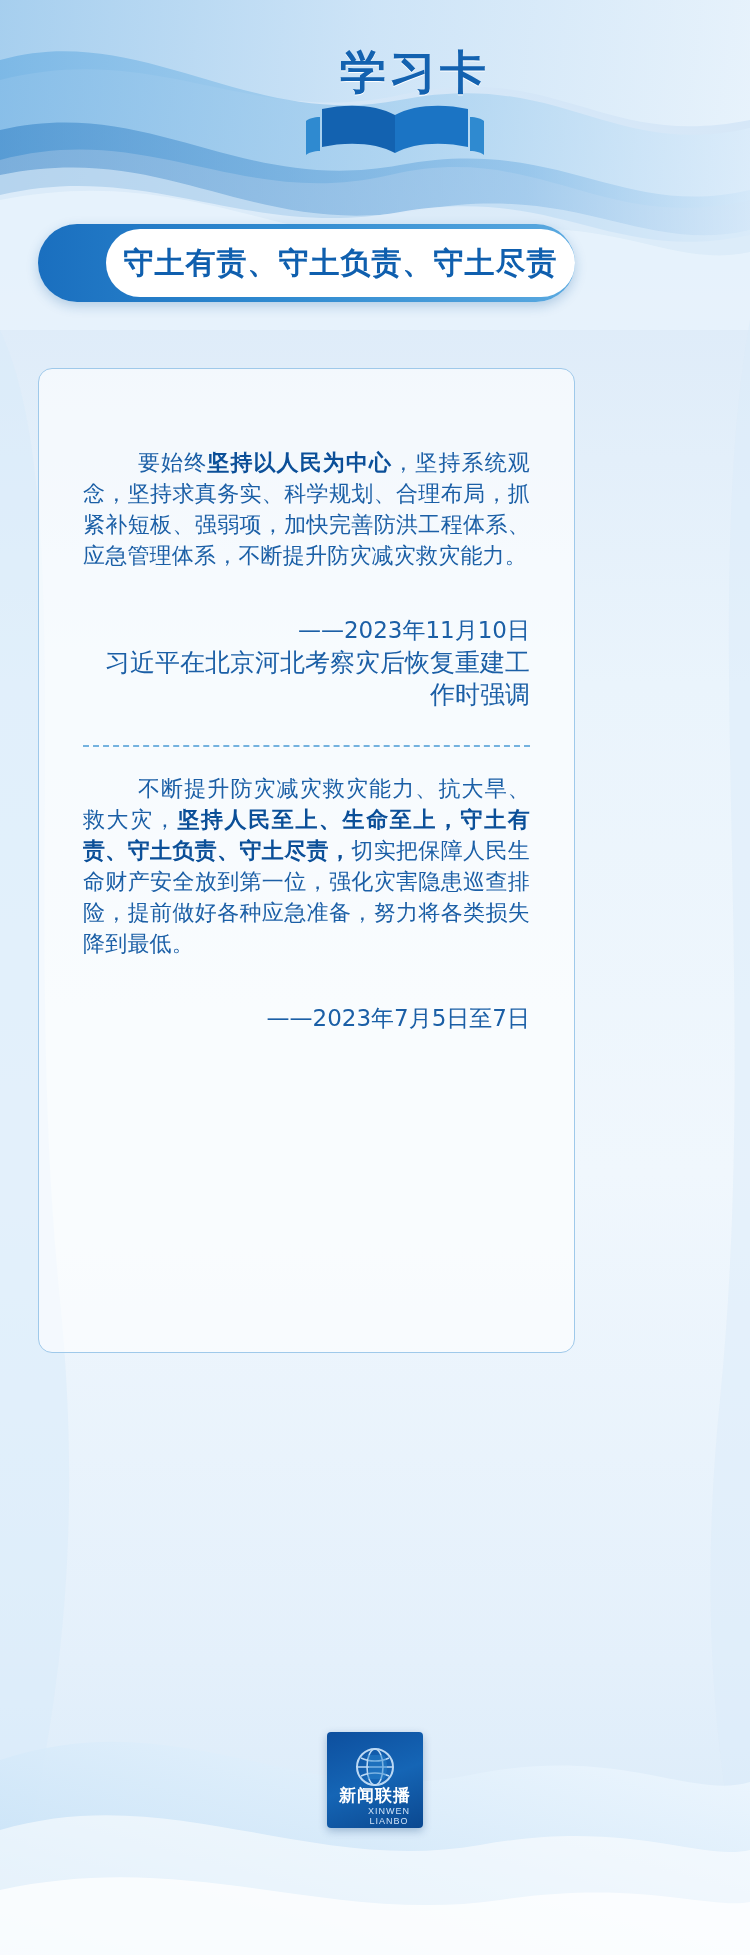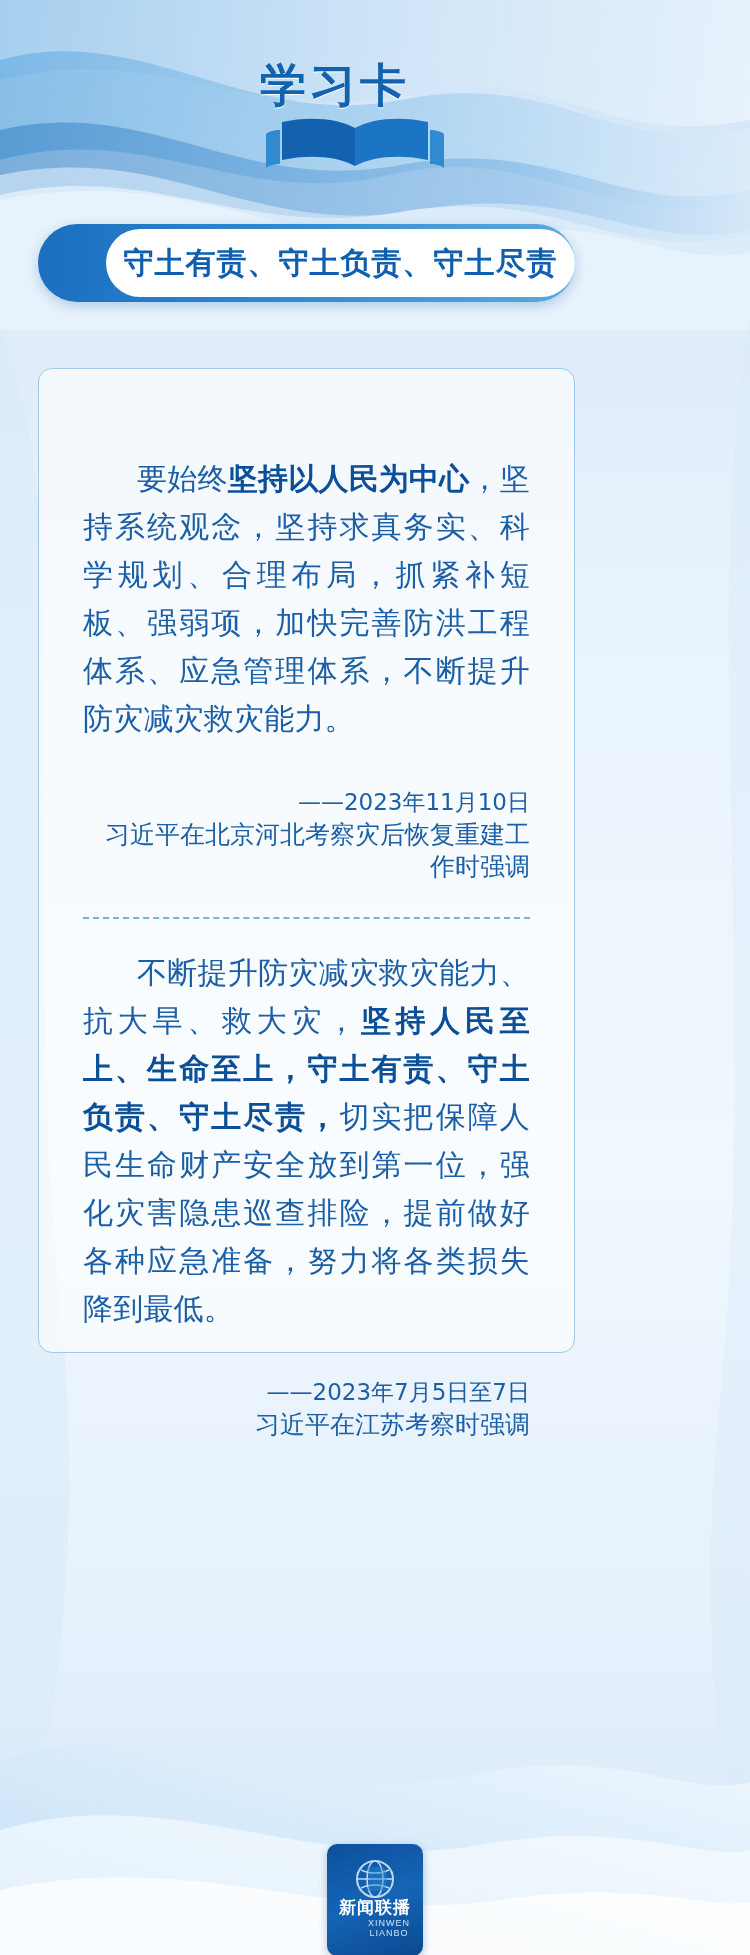--- a/index.html
+++ b/index.html
@@ -32,24 +32,24 @@
   }
 
   
   .header {
     position: relative;
     height: 230px;
   }
   .logo {
     position: absolute;
     left: 50%;
-    top: 62px;
+    top: 49px;
     transform: translateX(-50%);
     width: 230px;
-    text-align: left;
+    text-align: right;
   }
   .logo-text {
     font-family: "DejaVu Serif", "Liberation Serif", serif;
     font-weight: bold;
     font-size: 46px;
     letter-spacing: 4px;
     color: #1362b0;
     line-height: 1;
     text-shadow: 0 1px 0 #ffffff;
   }
@@ -105,22 +105,22 @@
     height: 985px;
     background: rgba(255, 255, 255, 0.62);
     border: 1px solid #9fc9ea;
     border-radius: 14px;
     box-sizing: border-box;
     padding: 56px 44px 40px 44px;
   }
 
   .para {
     font-family: "DejaVu Sans", "Liberation Sans", sans-serif;
-    font-size: 30px;
-    line-height: 48px;
+    font-size: 22px;
+    line-height: 31px;
     color: #1b5fa6;
     text-align: justify;
     letter-spacing: 0.2px;
   }
   .para .indent {
     display: inline-block;
     width: 54px;
   }
   .para b {
     font-weight: bold;
@@ -147,24 +147,24 @@
     border: 0;
     border-top: 2px dashed #74b2df;
     height: 0;
   }
 
   
   .footer-badge {
     position: absolute;
     left: 50%;
     transform: translateX(-50%);
-    top: 1844px;
+    top: 1732px;
     width: 96px;
-    height: 112px;
-    border-radius: 10px;
+    height: 96px;
+    border-radius: 4px;
     background: linear-gradient(160deg, #0d4f9e 0%, #1565b5 50%, #0b4890 100%);
     box-shadow: 0 3px 8px rgba(10, 60, 120, .3);
     overflow: hidden;
   }
   .badge-globe {
     position: absolute;
     left: 50%;
     top: 14px;
     transform: translateX(-50%);
   }
@@ -269,21 +269,20 @@
     </div>
 
     <hr class="divider">
 
     <div>
       <p class="para">
         <span class="indent"></span><span>不断提升防灾减灾救灾能力、抗大旱、救大灾，</span><b>坚持人民至上、生命至上，守土有责、守土负责、守土尽责，</b><span>切实把保障人民生命财产安全放到第一位，强化灾害隐患巡查排险，提前做好各种应急准备，努力将各类损失降到最低。</span>
       </p>
       <div class="attrib">
         <div class="line1">——2023年7月5日至7日</div>
-        <div class="line2">习近平在江苏考察时强调</div>
       </div>
     </div>
 
   </div>
 
   <div class="footer-badge">
     <div class="badge-globe">
       <svg width="42" height="42" viewBox="0 0 42 42" aria-hidden="true">
         <circle cx="21" cy="21" r="18" fill="none" stroke="#bcd9f4" stroke-width="2"></circle>
         <ellipse cx="21" cy="21" rx="8" ry="18" fill="none" stroke="#bcd9f4" stroke-width="1.6"></ellipse>

